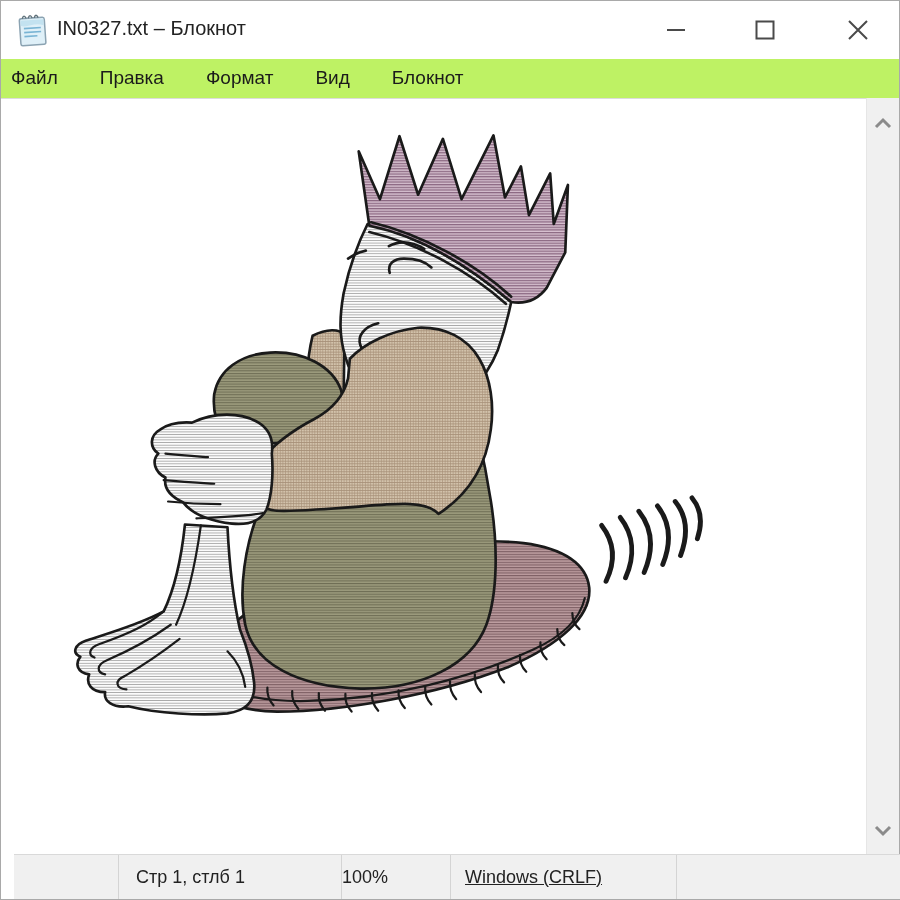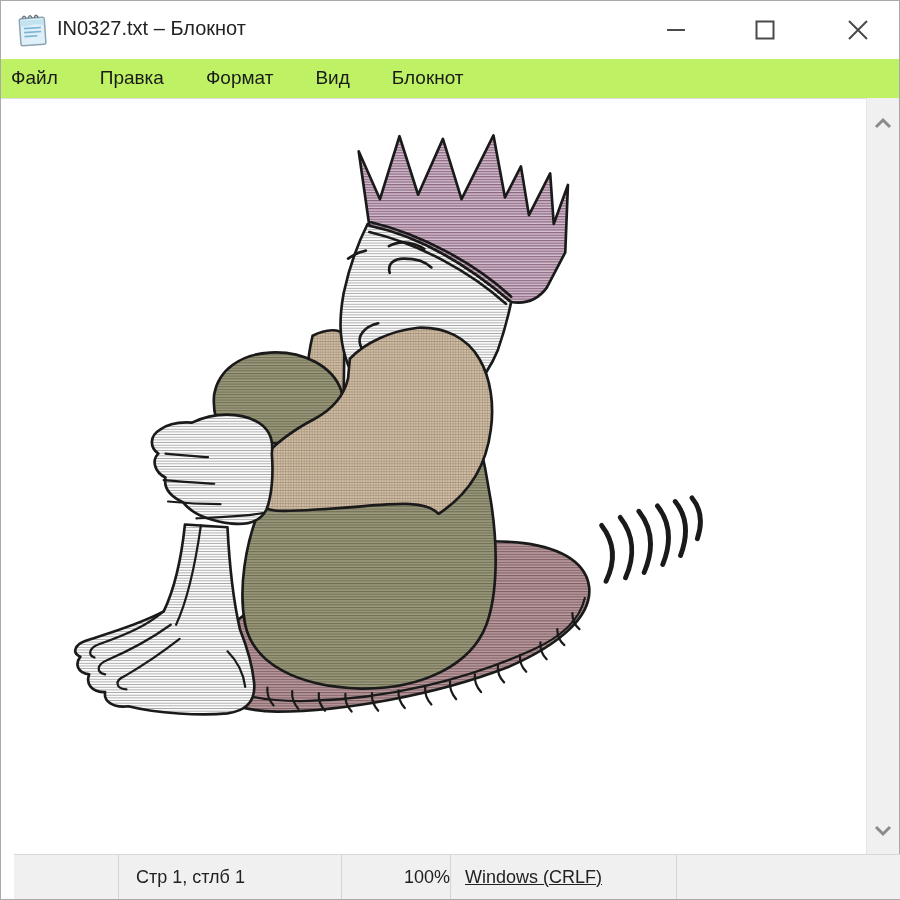--- a/index.html
+++ b/index.html
@@ -29,21 +29,21 @@
   .vscroll{position:absolute;right:0;top:97px;width:33px;height:758px;background:#f0f0f0;border-left:1px solid #e6e6e6;box-sizing:border-box;}
   .scroll-arrow{position:absolute;left:0;width:100%;height:34px;display:flex;align-items:center;justify-content:center;}
   .arrow-up{top:8px;} .arrow-down{bottom:8px;}
 
   
   .statusbar{position:absolute;left:13px;bottom:0;width:100%;height:45px;background:#f0f0f0;
              border-top:1px solid #d9d9d9;box-sizing:border-box;display:flex;font-size:18px;color:#222;}
   .sb-sec{height:100%;display:flex;align-items:center;box-sizing:border-box;border-right:1px solid #d4d4d4;}
   .sb-0{width:105px;}
   .sb-1{width:223px;padding-left:17px;}
-  .sb-2{width:109px;justify-content:flex-end;}
+  .sb-2{width:109px;justify-content:flex-start;}
   .sb-3{width:226px;padding-left:14px;text-decoration:underline;}
   .sb-4{flex:1;padding-left:19px;border-right:none;position:relative;}
   .grip{position:absolute;right:3px;bottom:3px;}
 </style>
 </head>
 <body>
 
 <div class="window">
 
   <div class="titlebar">

